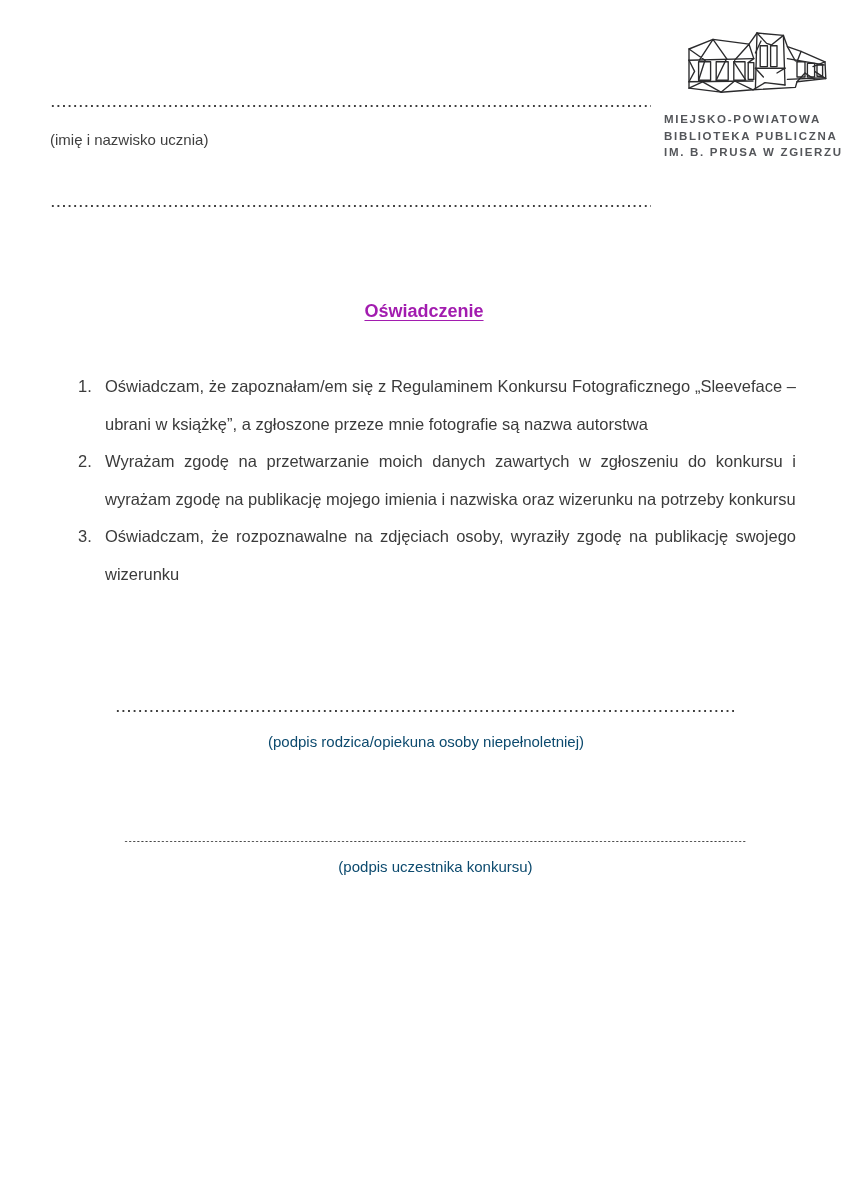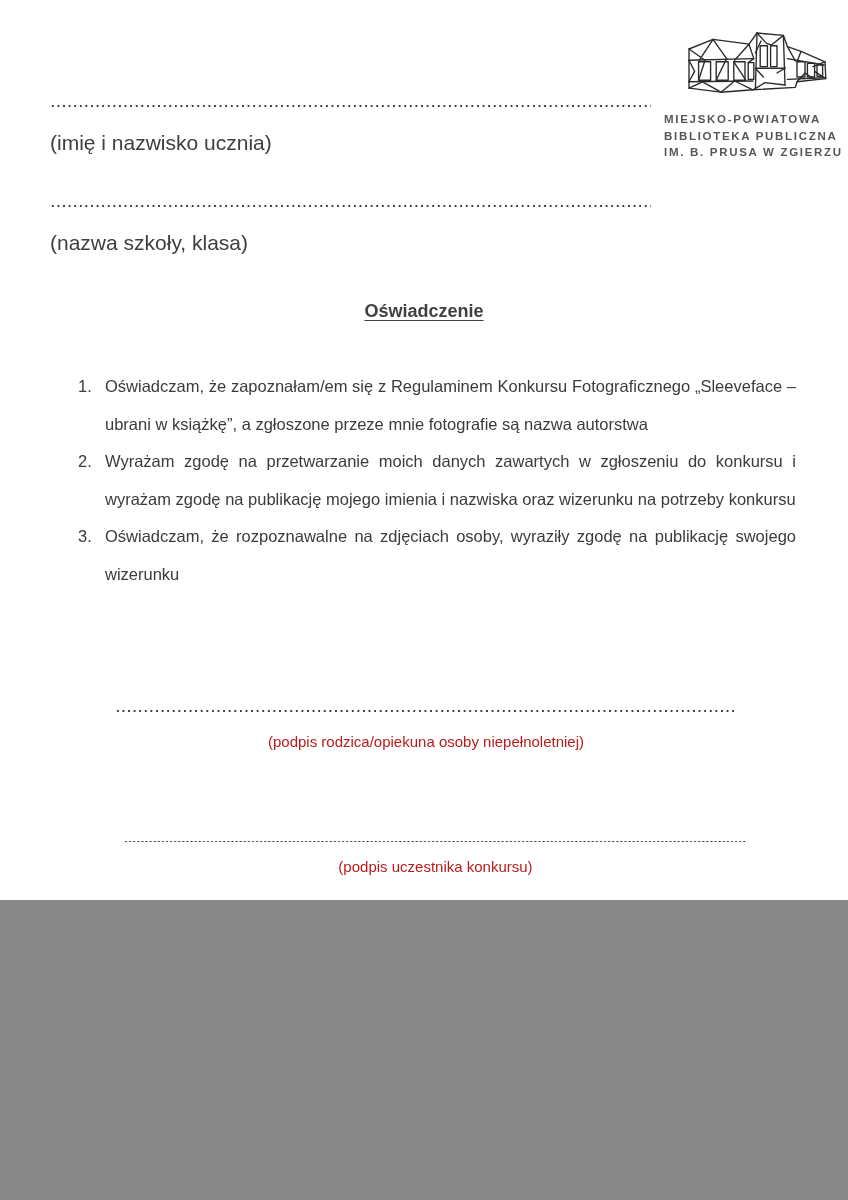--- a/index.html
+++ b/index.html
@@ -1,19 +1,19 @@
 <!DOCTYPE html>
 <html><head>
 <meta charset="utf-8">
 <style>
   * { margin:0; padding:0; box-sizing:border-box; }
   html,body { background:#888; }
   .page {
     position:relative;
-    width:848px; height:900px;
+    width:848px; height:1200px;
     margin:0 auto;
     background:#ffffff;
     font-family:"Liberation Sans", sans-serif;
     color:#3b3b3b;
     overflow:hidden;
   }
 
   
   .logo { position:absolute; top:10px; left:664px; width:178px; }
   .logo svg { display:block; margin:0 auto 7px auto; }
@@ -35,43 +35,43 @@
     background-image:radial-gradient(circle, #3d3d3d 0.75px, rgba(0,0,0,0) 1px);
     background-size:4.1px 3px;
     background-repeat:repeat-x;
     background-position:left center;
   }
 
   
   .field { position:absolute; left:50px; width:601px; }
   .field-1 { top:104px; }
   .field-2 { top:204px; }
-  .field-label { margin-top:23px; font-size:21px; color:#3e3e3e; }
+  .field-label { margin-top:23px; font-size:15px; color:#3e3e3e; }
 
   
   .title {
     position:absolute; top:301px; left:0; width:100%;
-    text-align:center; font-size:18px; font-weight:bold; color:#404040;
+    text-align:center; font-size:18px; font-weight:bold; color:#a21caf;
   }
   .title span { text-decoration:underline; text-underline-offset:3px; }
 
   
   .statements {
     position:absolute; top:368px; left:78px; width:718px;
     font-size:16.5px; line-height:37.6px; color:#3b3b3b;
   }
   .statement { display:flex; }
   .statement .num { flex:none; width:27px; }
   .statement .stext { flex:1; text-align:justify; }
 
   
   .sig { position:absolute; }
   .sig-1 { top:709px; left:115px; width:622px; }
   .sig-2 { top:840px; left:124px; width:623px; }
-  .sig-label { text-align:center; font-size:15px; color:#b91c1c; }
+  .sig-label { text-align:center; font-size:15px; color:#0c4a6e; }
   .sig-1 .sig-label { margin-top:20px; }
   .sig-2 .sig-label { margin-top:15px; }
 </style>
 </head>
 <body>
 
 <div class="page">
 
   <div class="logo">
     <svg width="152" height="94" viewBox="0 0 190 100" fill="none" stroke="#2b2b2d" stroke-width="1.7" stroke-linejoin="round" stroke-linecap="round">
@@ -108,21 +108,20 @@
     </div>
   </div>
 
   <div class="field field-1">
     <div class="dots"></div>
     <div class="field-label">(imię i nazwisko ucznia)</div>
   </div>
 
   <div class="field field-2">
     <div class="dots"></div>
-    <div class="field-label">(nazwa szkoły, klasa)</div>
   </div>
 
   <div class="title">
     <span>Oświadczenie</span>
   </div>
 
   <div class="statements">
     <div class="statement">
       <span class="num">1.</span>
       <span class="stext">Oświadczam, że zapoznałam/em się z Regulaminem Konkursu Fotograficznego „Sleeveface – ubrani w książkę”, a zgłoszone przeze mnie fotografie są nazwa autorstwa</span>

